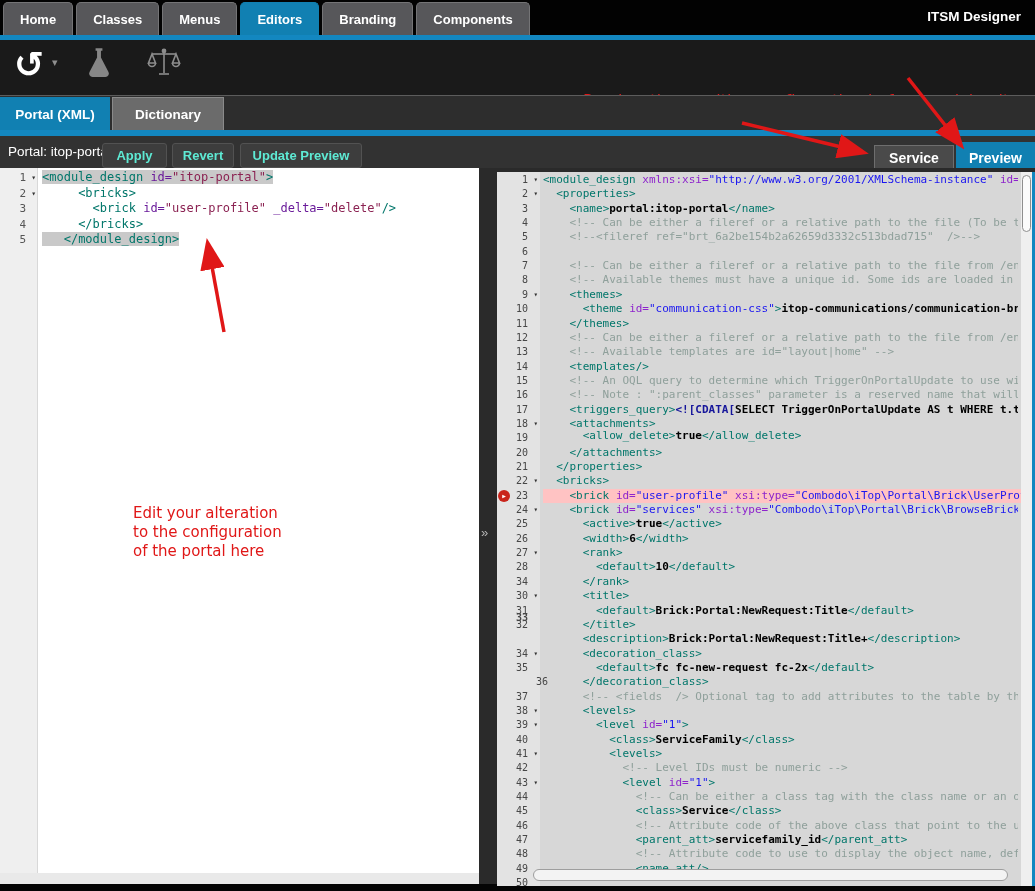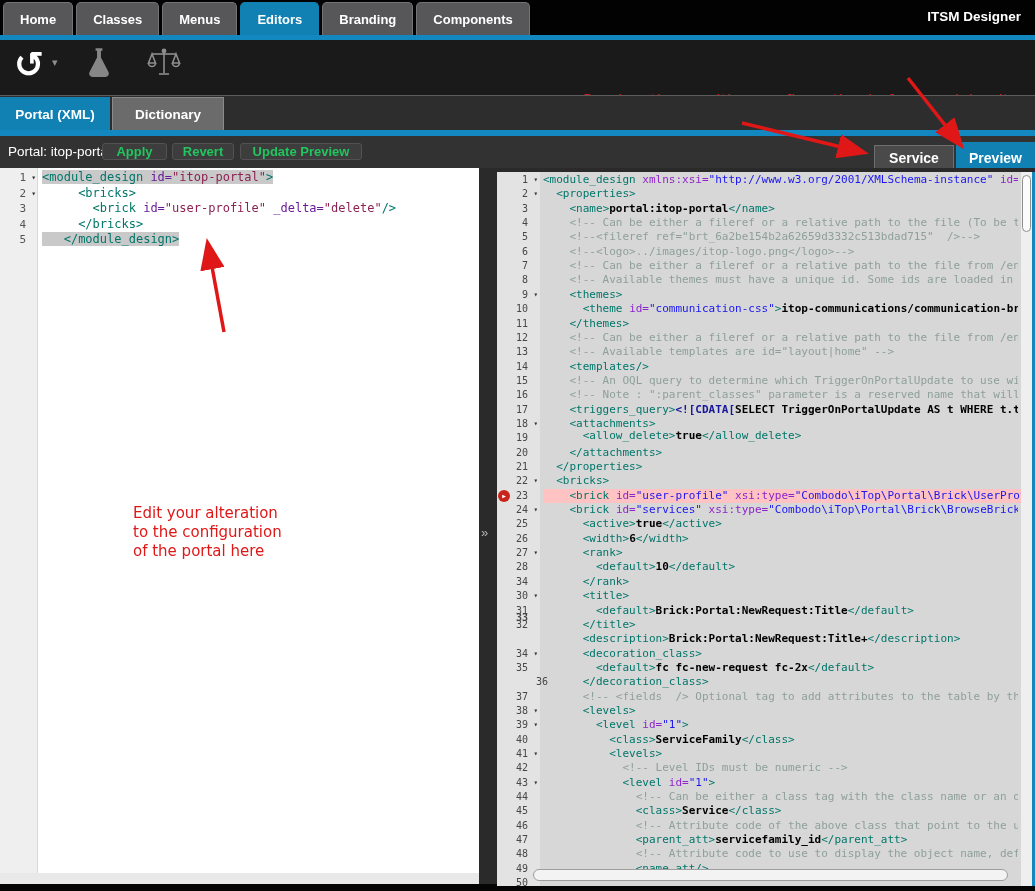--- a/index.html
+++ b/index.html
@@ -38,22 +38,22 @@
   
   .tabstrip { position:absolute; left:0; top:96px; width:1035px; height:34px; background:#2d2d2d; }
   .ed-tab { position:absolute; top:1px; height:33px; display:flex; align-items:center; justify-content:center;
             color:#fff; font-weight:bold; font-size:13.5px; background:#6b6b6b; border:1px solid #8a8a8a;
             border-bottom:none; cursor:pointer; }
   .ed-tab.active { background:#1180b2; border-color:#1180b2;text-align:right; }
 
   
   .subtoolbar { position:absolute; left:0; top:136px; width:1035px; height:32px; background:#323232; }
   .portal-label { position:absolute; left:8px; top:8px; color:#fff; font-size:13.5px; }
-  .sub-btn { position:absolute; top:7px; height:17px; background:#3d3d3d; border:1px solid #525252;
-             border-radius:3px; color:#22c55e; font-weight:bold; font-size:13px;
+  .sub-btn { position:absolute; top:7px; height:25px; background:#3d3d3d; border:1px solid #525252;
+             border-radius:3px; color:#5eead4; font-weight:bold; font-size:13px;
              display:flex; align-items:center; justify-content:center; cursor:default; }
   .view-btn { position:absolute; display:flex; align-items:center; justify-content:center;
               color:#fff; font-weight:bold; font-size:14px; cursor:pointer; }
   .btn-original { left:874px; top:145px; width:80px; height:25px; background:#4a4a4a; border:1px solid #6e6e6e; }
   .btn-preview  { left:956px; top:142px; width:79px; height:32px; background:#1180b2; }
 
   
   .content { position:absolute; left:0; top:168px; width:1035px; height:718px; background:#2a2a2a; }
   .bottom-edge { position:absolute; left:0; top:884px; width:1035px; height:7px; background:#050505; }
 
@@ -241,21 +241,21 @@
         <div class="rgut" style="top: 675.45px;">48</div>
         <div class="rgut" style="top: 689.8px;">49</div>
         <div class="rgut" style="top: 704.15px;">50</div>
       </div>
     <div id="rightCode">
         <div class="rrow" style="top: 1px;"><span style="color:#00766a">&lt;module_design</span> <span style="color:#8e24cc">xmlns:xsi=</span><span style="color:#1a16f0">"http://www.w3.org/2001/XMLSchema-instance"</span> <span style="color:#8e24cc">id=</span></div>
         <div class="rrow" style="top: 15.35px;"><span style="color:#000000;font-weight:bold">  </span><span style="color:#00766a">&lt;properties</span><span style="color:#00766a">&gt;</span></div>
         <div class="rrow" style="top: 29.7px;"><span style="color:#000000;font-weight:bold">    </span><span style="color:#00766a">&lt;name</span><span style="color:#00766a">&gt;</span><span style="color:#000000;font-weight:bold">portal:itop-portal</span><span style="color:#00766a">&lt;/name</span><span style="color:#00766a">&gt;</span></div>
         <div class="rrow" style="top: 44.05px;"><span style="color:#000000;font-weight:bold">    </span><span style="color:#8fa09b">&lt;!-- Can be either a fileref or a relative path to the file (To be tested)</span></div>
         <div class="rrow" style="top: 58.4px;"><span style="color:#000000;font-weight:bold">    </span><span style="color:#8fa09b">&lt;!--&lt;fileref ref="brt_6a2be154b2a62659d3332c513bdad715"  /&gt;--&gt;</span></div>
-        <div class="rrow" style="top: 72.75px;"><span style="color:#000000;font-weight:bold">    </span><span style="color:#8fa09b">&lt;!--&lt;logo&gt;../images/itop-logo.png&lt;/logo&gt;--&gt;</span></div>
+        <div class="rrow" style="top: 72.75px;"><span style="color:#000000;font-weight:bold">    </span></div>
         <div class="rrow" style="top: 87.1px;"><span style="color:#000000;font-weight:bold">    </span><span style="color:#8fa09b">&lt;!-- Can be either a fileref or a relative path to the file from /env-xxx</span></div>
         <div class="rrow" style="top: 101.45px;"><span style="color:#000000;font-weight:bold">    </span><span style="color:#8fa09b">&lt;!-- Available themes must have a unique id. Some ids are loaded in a spec</span></div>
         <div class="rrow" style="top: 115.8px;"><span style="color:#000000;font-weight:bold">    </span><span style="color:#00766a">&lt;themes</span><span style="color:#00766a">&gt;</span></div>
         <div class="rrow" style="top: 130.15px;"><span style="color:#000000;font-weight:bold">      </span><span style="color:#00766a">&lt;theme</span> <span style="color:#8e24cc">id=</span><span style="color:#1a16f0">"communication-css"</span><span style="color:#00766a">&gt;</span><span style="color:#000000;font-weight:bold">itop-communications/communication-brick.cs</span></div>
         <div class="rrow" style="top: 144.5px;"><span style="color:#000000;font-weight:bold">    </span><span style="color:#00766a">&lt;/themes</span><span style="color:#00766a">&gt;</span></div>
         <div class="rrow" style="top: 158.85px;"><span style="color:#000000;font-weight:bold">    </span><span style="color:#8fa09b">&lt;!-- Can be either a fileref or a relative path to the file from /env-xxx</span></div>
         <div class="rrow" style="top: 173.2px;"><span style="color:#000000;font-weight:bold">    </span><span style="color:#8fa09b">&lt;!-- Available templates are id="layout|home" --&gt;</span></div>
         <div class="rrow" style="top: 187.55px;"><span style="color:#000000;font-weight:bold">    </span><span style="color:#00766a">&lt;templates</span><span style="color:#00766a">/</span><span style="color:#00766a">&gt;</span></div>
         <div class="rrow" style="top: 201.9px;"><span style="color:#000000;font-weight:bold">    </span><span style="color:#8fa09b">&lt;!-- An OQL query to determine which TriggerOnPortalUpdate to use within T</span></div>
         <div class="rrow" style="top: 216.25px;"><span style="color:#000000;font-weight:bold">    </span><span style="color:#8fa09b">&lt;!-- Note : ":parent_classes" parameter is a reserved name that will be us</span></div>

